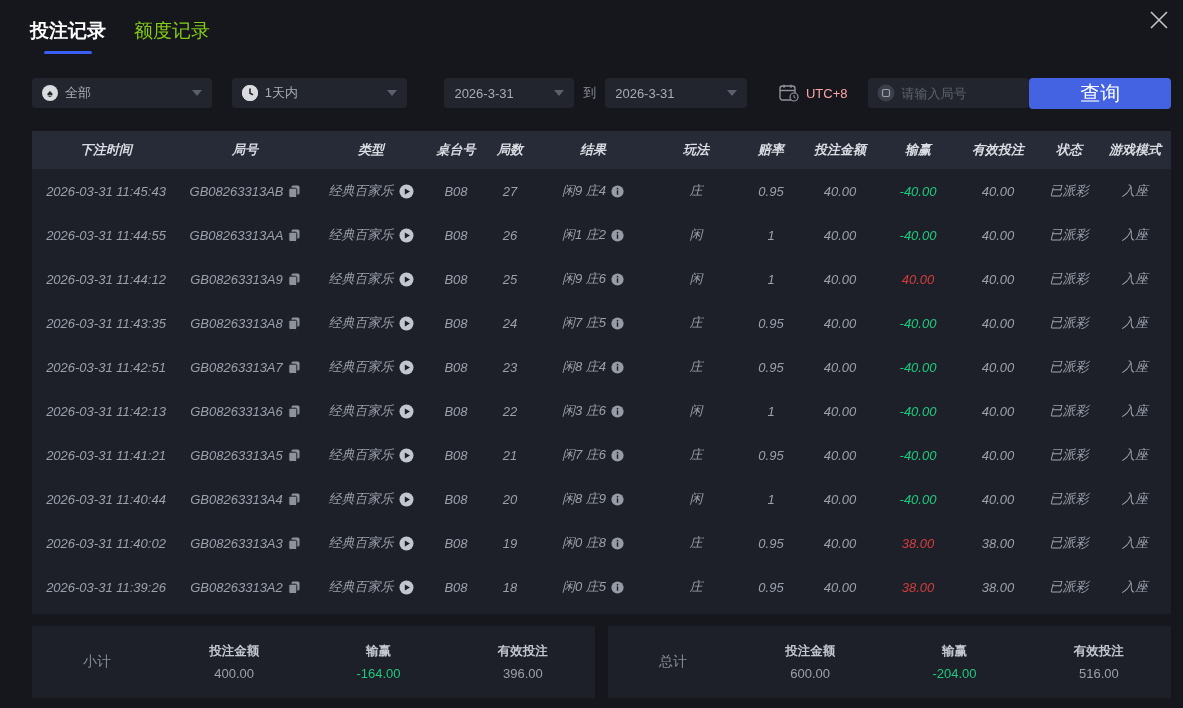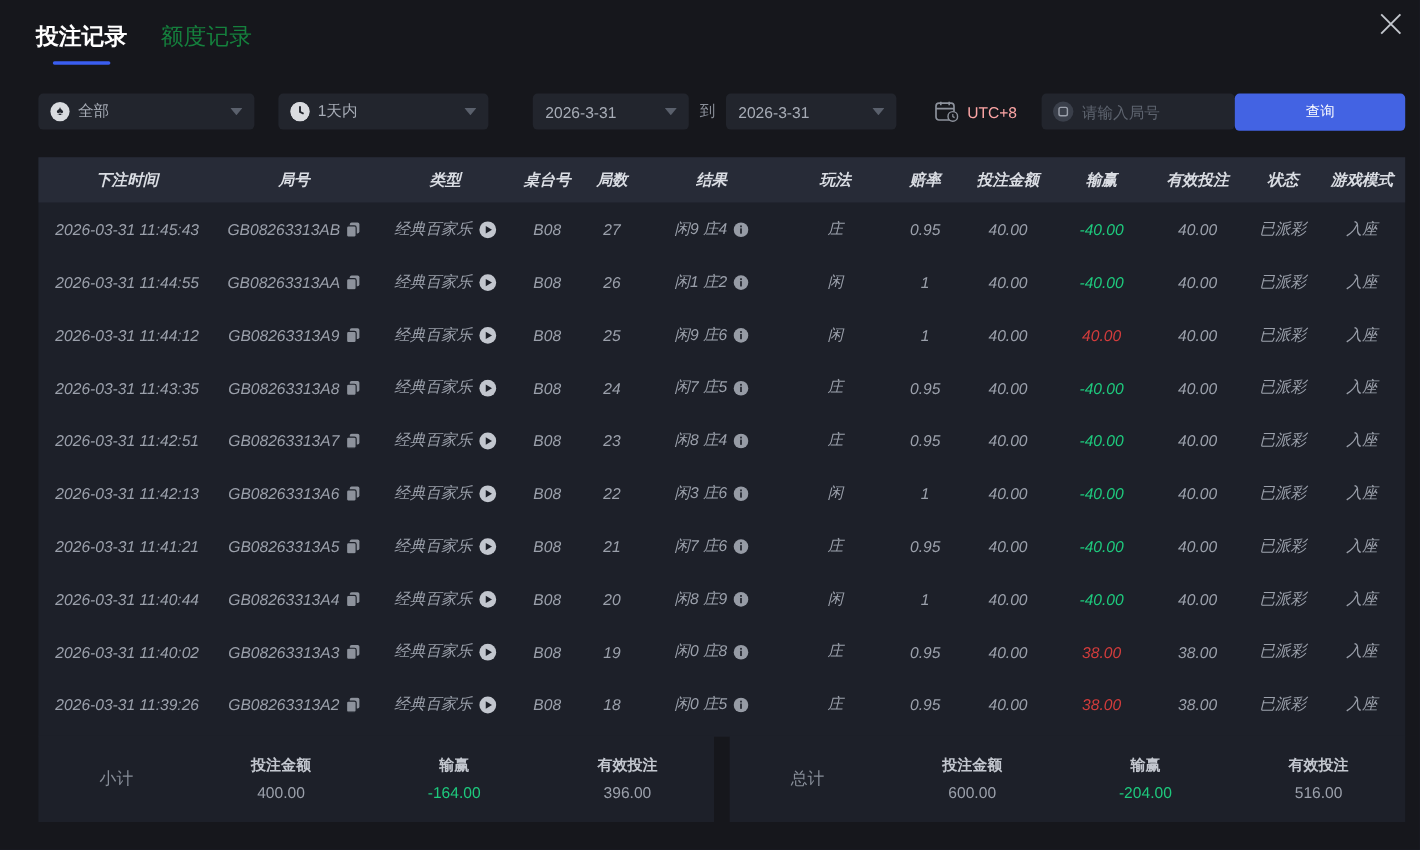--- a/index.html
+++ b/index.html
@@ -6,49 +6,49 @@
   html,body { width:1183px; height:708px; }
   body {
     background:#16171c;
     font-family:"Liberation Sans","DejaVu Sans",sans-serif;
     color:#9ba0ab;
     position:relative;
     overflow:hidden;
   }
   
   .tabs { position:absolute; top:18px; left:30px; display:flex; gap:28px; align-items:flex-start; }
-  .tab { font-size:19px; color:#15803d; cursor:pointer; text-align:center; }
+  .tab { font-size:19px; color:#84cc16; cursor:pointer; text-align:center; }
   .tab.active { color:#ffffff; font-weight:bold; }
   .tab .underline { display:block; width:48px; height:3px; border-radius:2px; background:#3a5ef0; margin:7px auto 0; }
   .close-btn { position:absolute; top:8px; right:12px; width:24px; height:24px; cursor:pointer; }
   
   .filters { position:absolute; top:78px; left:32px; width:1139px; height:30px; display:flex; align-items:center; }
   .fbox { background:#22252d; border-radius:4px; height:30px; display:flex; align-items:center; padding:0 10px; font-size:13px; color:#a7acb6; cursor:pointer; }
   .fbox .grow { flex:1; }
   .circle-ic { width:16px; height:16px; border-radius:50%; background:#d9dbdf; color:#22252d; font-size:11px; line-height:16px; text-align:center; margin-right:7px; flex:0 0 auto; }
   .sep-label { color:#8a8f99; font-size:13px; margin:0 9px; }
   .utc { display:flex; align-items:center; color:#fca5a5; font-size:13px; margin-left:32px; }
   .utc svg { margin-right:7px; }
   .search-box { background:#22252d; border-radius:4px; height:30px; display:flex; align-items:center; padding:0 9px; margin-left:20px; width:162px; }
   .search-box input { background:transparent; border:none; outline:none; color:#0ea5e9; font-size:13px; width:110px; font-family:inherit; }
   .search-box input::placeholder { color:#5d636e; }
-  .query-btn { margin-left:auto; width:142px; height:31px; background:#4363e3; border:none; border-radius:4px; color:#ffffff; font-size:12px; cursor:pointer; font-family:inherit; }
+  .query-btn { margin-left:auto; width:142px; height:31px; background:#4363e3; border:none; border-radius:4px; color:#ffffff; font-size:20px; cursor:pointer; font-family:inherit; }
   
   .table { position:absolute; left:32px; top:131px; width:1139px; }
   .thead, .trow { display:grid; grid-template-columns:138px 140px 112px 58px 50px 116px 90px 60px 78px 78px 82px 60px 72px; align-items:center; padding:0 5px;font-style:italic; }
   .thead { height:38px; background:#272b37; }
   .thead .th { text-align:center; font-size:13px; font-weight:bold; color:#dadde3; }
   .tbody { background:#1d2029; padding-bottom:5px; }
   .trow { height:44px; }
   .trow .td { text-align:center; font-size:13px; color:#9ba0ab; display:flex; justify-content:center; align-items:center; gap:5px; white-space:nowrap; }
   .td .ic { display:inline-flex; align-items:center; cursor:pointer; }
   .green { color:#1ec97d !important; }
   .red { color:#d23c3c !important; }
   
-  .summary { position:absolute; left:32px; top:613px; width:1139px; display:flex; gap:13px; }
+  .summary { position:absolute; left:32px; top:626px; width:1139px; display:flex; gap:13px; }
   .panel { background:#1d2029; height:72px; flex:1; display:flex; align-items:center; }
   .panel .plabel { flex:0 0 130px; text-align:center; color:#878d98; font-size:14px; }
   .panel .stats { flex:1; display:flex; }
   .stat { flex:1; text-align:center; }
   .stat .slabel { font-size:12.5px; color:#c3c7cf; font-weight:bold; margin-bottom:6px; }
   .stat .sval { font-size:13px; color:#9ba0ab; }
 </style>
 </head>
 <body>
 

